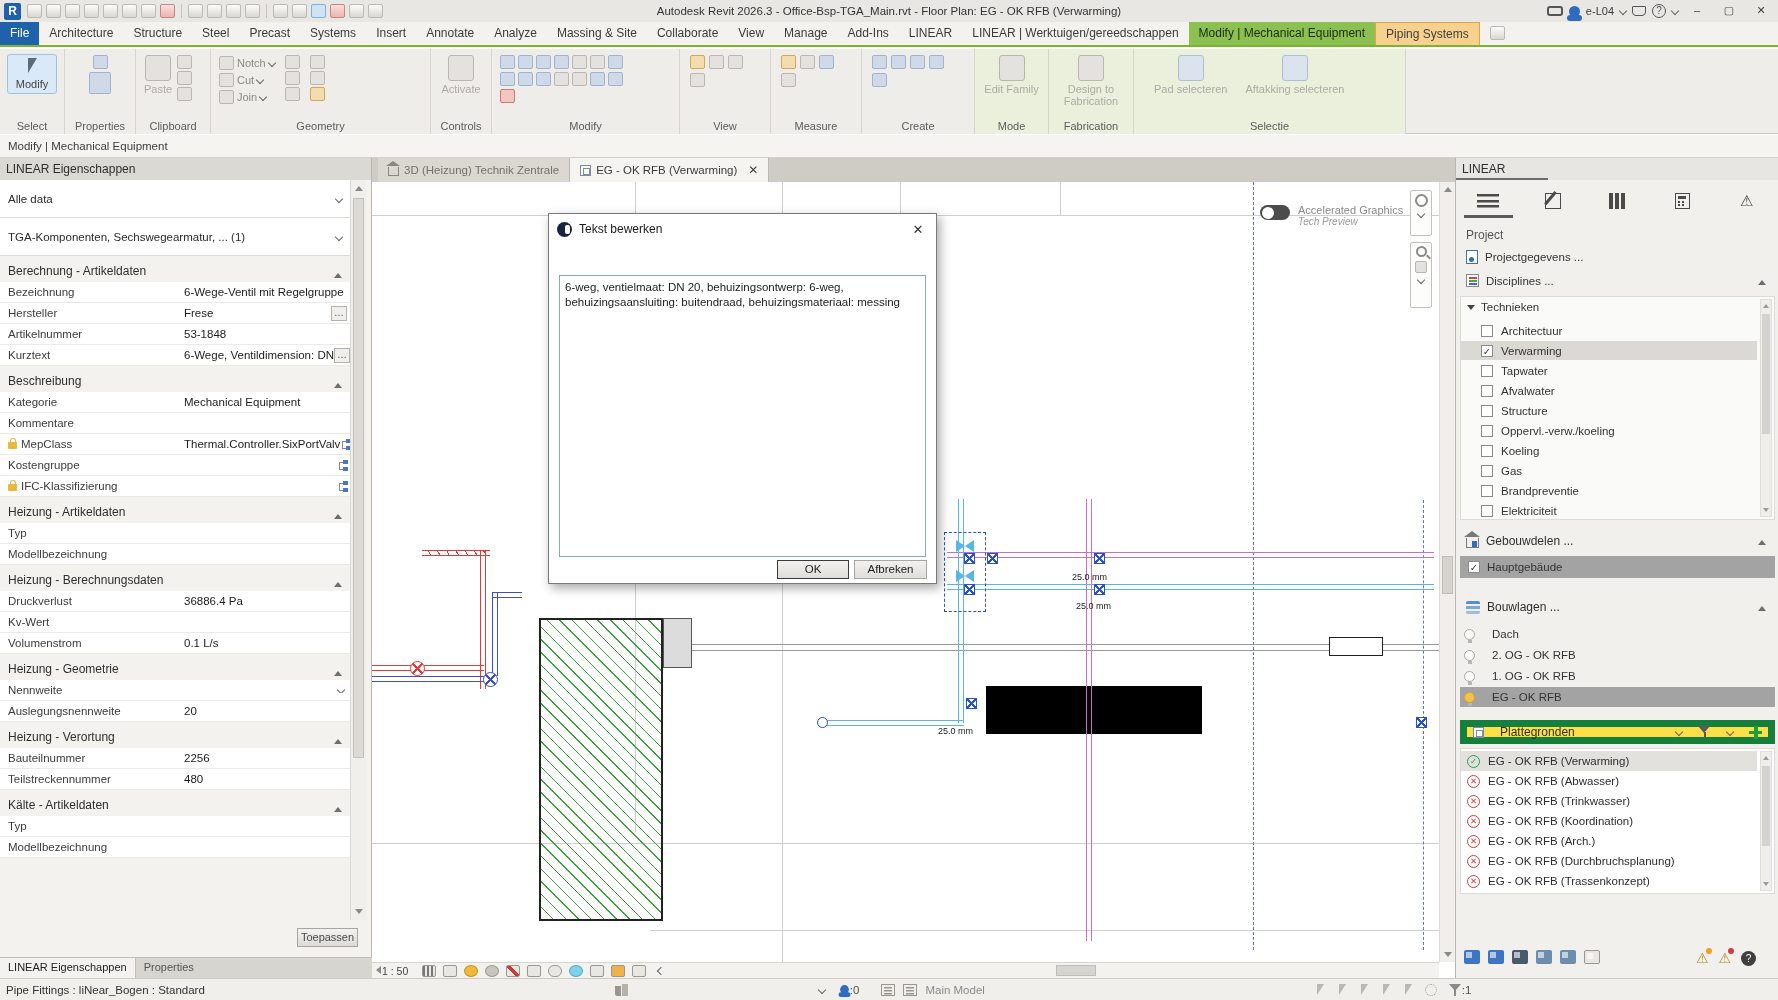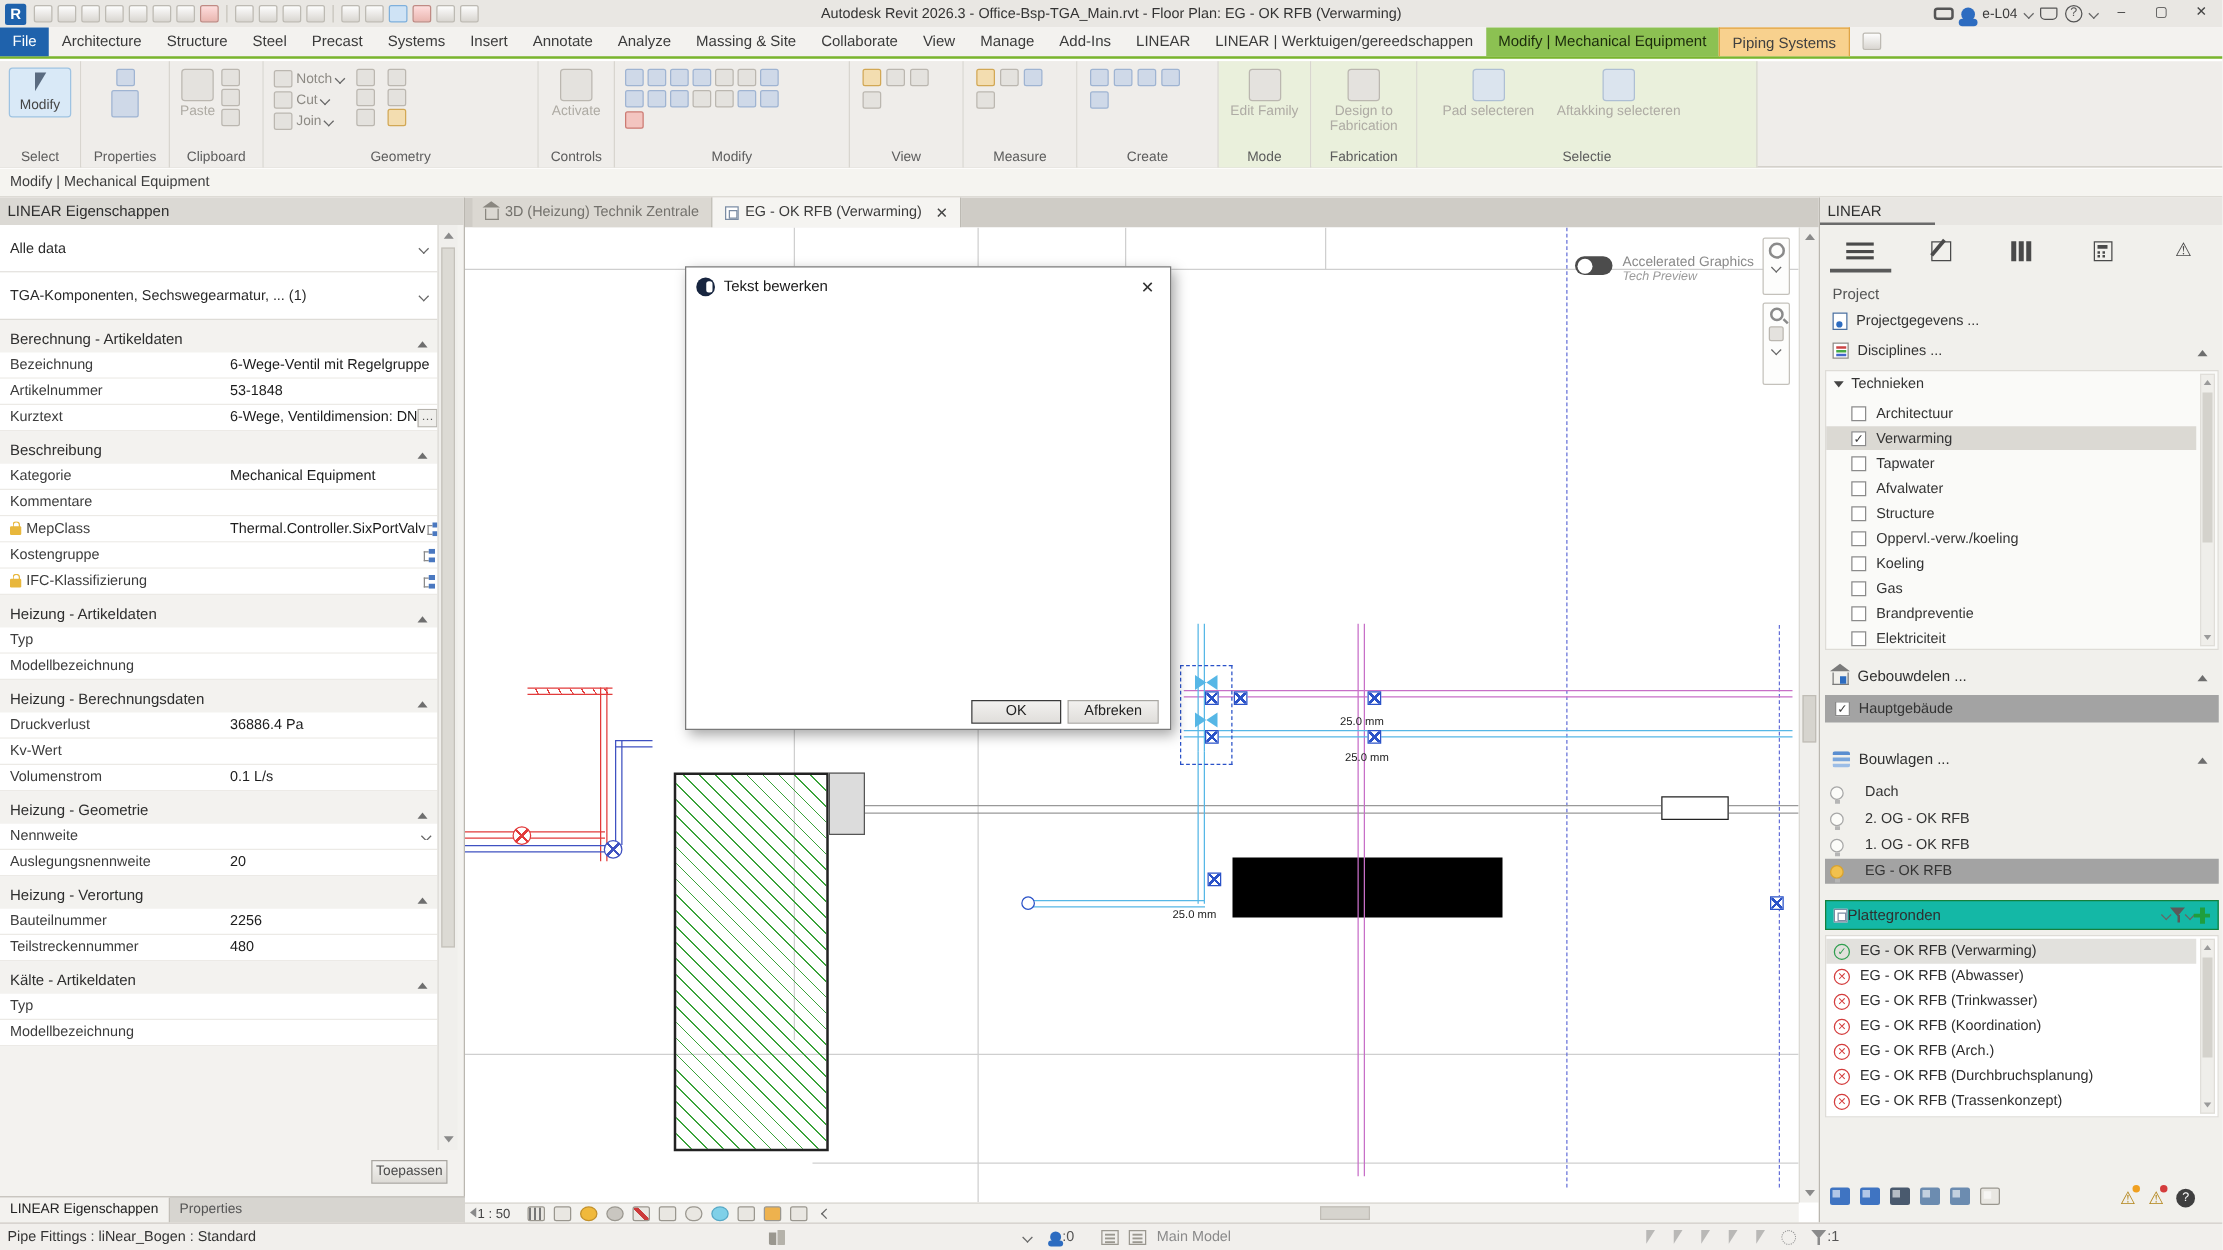--- a/index.html
+++ b/index.html
@@ -163,21 +163,21 @@
 .rsthumb{position:absolute;left:1px;width:8px;background:#d4d2cc}
 .sectrow{position:absolute;display:flex;align-items:center;gap:7px;color:#2f2f2f;font-size:12px}
 .houseb{width:13px;height:10px;border:1.5px solid #7a7a7a;border-top:none;position:relative;margin-top:4px}
 .houseb::before{content:"";position:absolute;left:-3px;top:-7px;border-left:8px solid transparent;border-right:8px solid transparent;border-bottom:6px solid #7a7a7a}
 .houseb::after{content:"";position:absolute;right:1px;bottom:0;width:5px;height:6px;background:#2d6cc0}
 .layers{width:14px;height:13px;background:linear-gradient(#5a8ed0,#5a8ed0) 0 0/14px 3px no-repeat,linear-gradient(#7aa6dc,#7aa6dc) 0 5px/14px 3px no-repeat,linear-gradient(#9cbde6,#9cbde6) 0 10px/14px 3px no-repeat;border-radius:2px}
 .hl-row{background:#a3a3a3}
 .bulb{width:11px;height:11px;border-radius:50%;border:1px solid #a7a7a7;background:#fcfcf9;position:relative;flex:none}
 .bulb::after{content:"";position:absolute;left:2.5px;bottom:-4px;width:4px;height:3px;background:#b5b5b5}
 .bulb.on{background:#f2c14e;border-color:#d9a32f}
-.pgbar{position:absolute;left:4px;top:562px;width:315px;height:24px;background:#14b8a6;border:1px solid #15803d;display:flex;align-items:center;gap:0;padding:0 6px;color:#2f2f2f;font-size:12px}
+.pgbar{position:absolute;left:4px;top:562px;width:315px;height:24px;background:#fde047;border:7px solid #15803d;display:flex;align-items:center;gap:16px;padding:0 6px;color:#2f2f2f;font-size:12px}
 .funnel{position:relative;width:13px;height:12px;flex:none}
 .funnel::before{content:"";position:absolute;top:0;left:0;border-left:6.5px solid transparent;border-right:6.5px solid transparent;border-top:7px solid #5a5a5a}
 .funnel::after{content:"";position:absolute;top:6px;left:5.5px;width:2px;height:6px;background:#5a5a5a}
 .plus{position:relative;width:13px;height:13px;flex:none}
 .plus::before{content:"";position:absolute;left:0;top:5px;width:13px;height:3.5px;background:#1f9e3e}
 .plus::after{content:"";position:absolute;left:5px;top:0;width:3.5px;height:13px;background:#1f9e3e}
 .viewlist{position:absolute;left:4px;top:590px;width:315px;height:146px;background:#fff;border:1px solid #dedcd7}
 .vrow{position:absolute;left:0;width:296px;height:20px;display:flex;align-items:center;gap:8px;padding-left:6px;color:#2d2d2d}
 .vrow.sel{background:#e2e1dd}
 .stok{width:13px;height:13px;border-radius:50%;border:1.5px solid #2f9e4f;color:#2f9e4f;font-size:8.5px;line-height:11px;text-align:center;flex:none}
@@ -430,20 +430,29 @@
     <div class="pr">
         <div class="lab">
           <span>Bezeichnung</span>
         </div>
         <div class="val">
           <span>6-Wege-Ventil mit Regelgruppe</span>
         </div>
       </div>
     <div class="pr">
         <div class="lab">
+          <span>Hersteller</span>
+        </div>
+        <div class="val">
+          <span>Frese</span>
+          <span class="more"></span>
+        </div>
+      </div>
+    <div class="pr">
+        <div class="lab">
           <span>Artikelnummer</span>
         </div>
         <div class="val">
           <span>53-1848</span>
         </div>
       </div>
     <div class="pr">
         <div class="lab">
           <span>Kurztext</span>
         </div>
@@ -738,20 +747,21 @@
       <span class="scarr" style="right:4px;bottom:4px;border-left:4px solid transparent;border-right:none;border-top:4px solid transparent;border-bottom:4px solid transparent;border-left:5px solid #8a8a8a;transform:rotate(180deg)"></span>
     </div>
   </div>
 
   <div class="dlg">
     <div class="dlgtitle">
       <span class="dlglogo"></span>
       <span>Tekst bewerken</span>
       <span class="dlgx"></span>
     </div>
+    <div class="dlgtext">6-weg, ventielmaat: DN 20, behuizingsontwerp: 6-weg, behuizingsaansluiting: buitendraad, behuizingsmateriaal: messing</div>
     <div class="dlgbtn def" style="left:228px;width:72px">OK</div>
     <div class="dlgbtn" style="left:305px;width:73px">Afbreken</div>
   </div>
 
   <div class="rp">
     <div class="rph">LINEAR</div>
     <div class="rtabs">
       <div class="rtabc act">
           <span class="ham"></span>
         </div>

